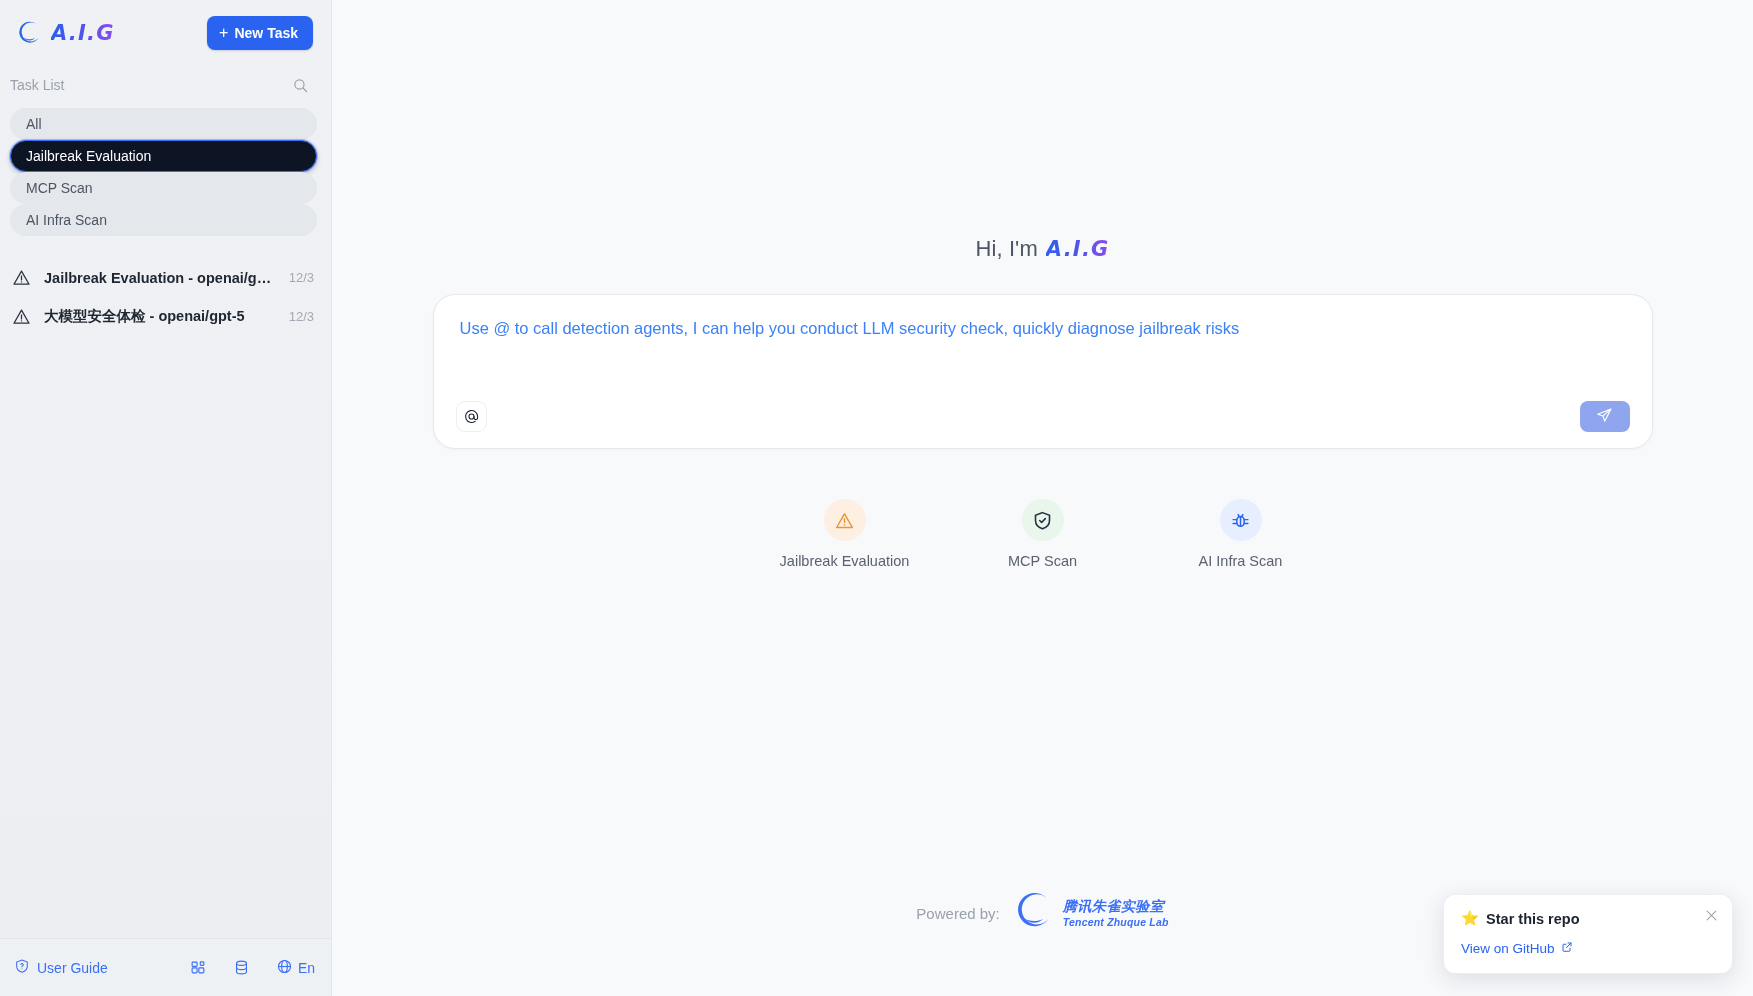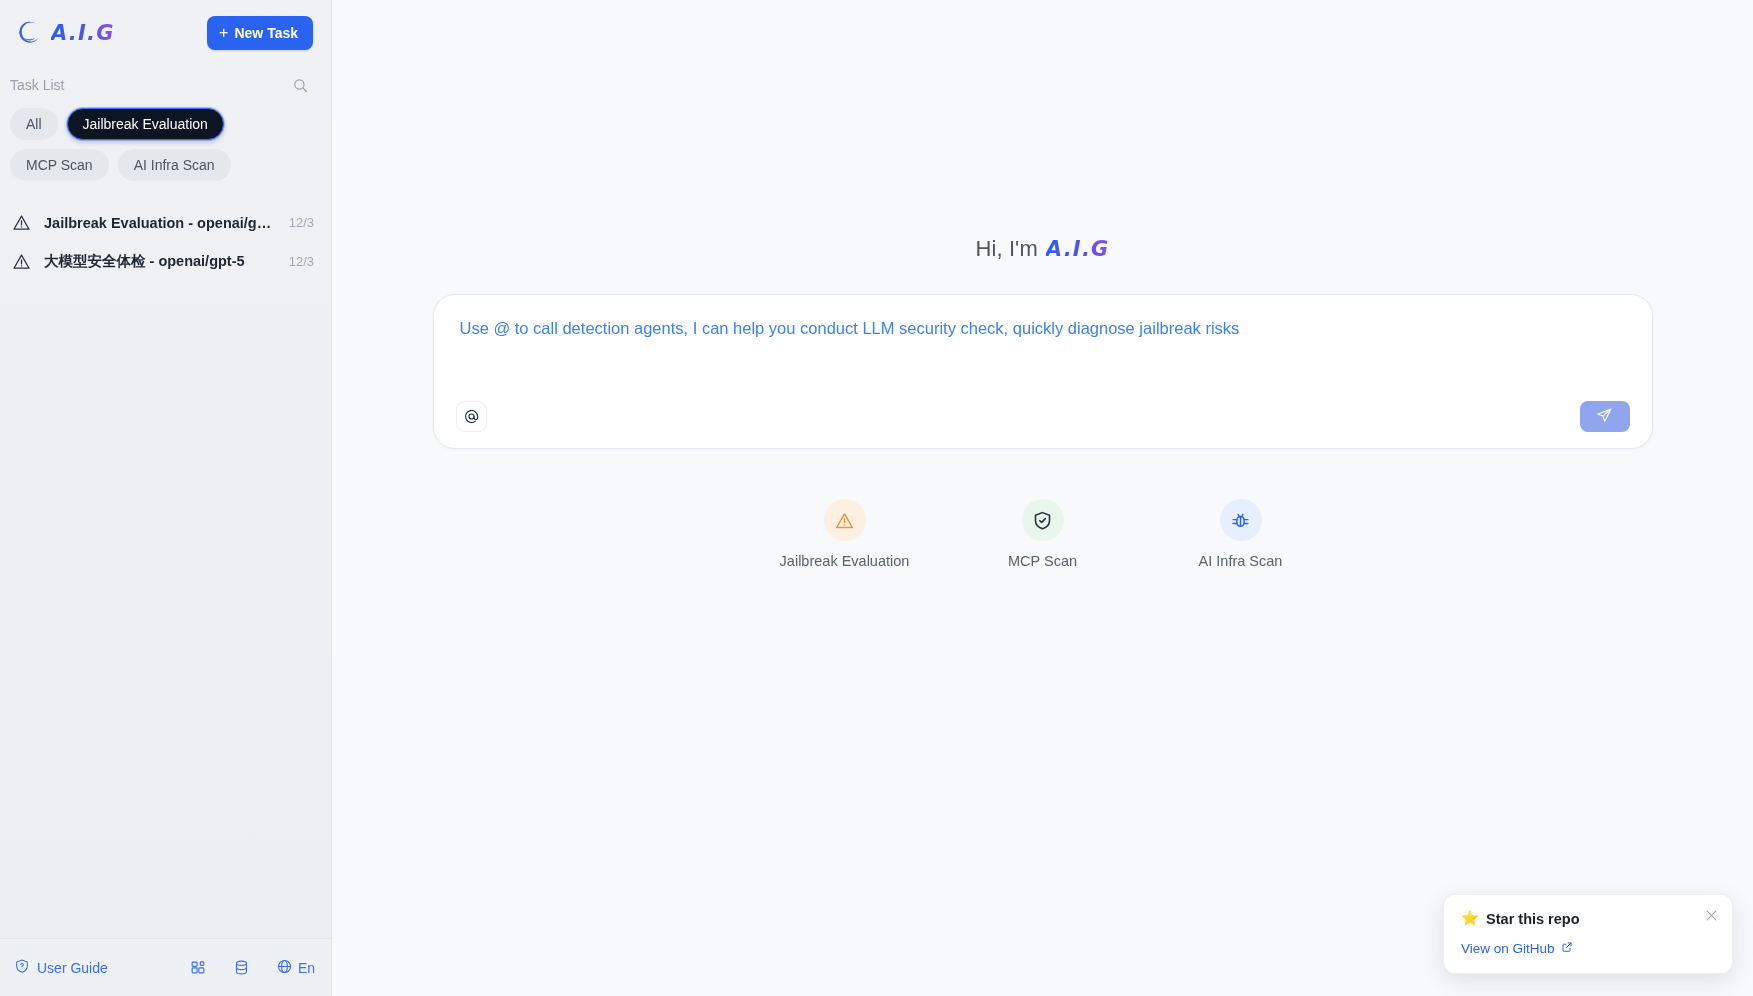--- a/index.html
+++ b/index.html
@@ -36,21 +36,21 @@
     box-shadow: 0 1px 2px rgba(20,40,120,.18);
   }
   .new-task-btn .plus { font-size: 16px; line-height: 1; font-weight: 400; }
 
   .sb-listhead { display:flex; align-items:center; justify-content:space-between;
                  padding: 12px 18px 8px 10px; }
   .sb-listhead .lbl { font-size: 14px; color: #9aa1ad; }
   .search-btn { width: 26px; height: 26px; display:flex; align-items:center;
                 justify-content:center; cursor:pointer; background:none;border:none; }
 
-  .chips { display: flex; flex-wrap: wrap; gap: 9px; padding: 2px 14px 12px 10px; }
+  .chips { display: flex; flex-wrap: wrap; padding: 2px 14px 12px 10px; flex-direction: column; }
   .chip {
     border-radius: 999px; padding: 8px 15px; font-size: 14px; line-height: 1;
     background: #e4e7ec; color: #4c5563; cursor: pointer; border: 1px solid transparent;
     white-space: nowrap;
   }
   .chip.active {
     background: #0d1424; color: #ffffff; border: 1.5px solid #3b6ff5;
     box-shadow: 0 0 0 1px rgba(59,111,245,.35), 0 2px 5px rgba(13,20,36,.25);
     font-weight: 500;
   }
@@ -316,20 +316,35 @@
               <line x1="16.2" y1="11" x2="20.4" y2="11"></line>
             <line x1="3.6" y1="15.4" x2="7.8" y2="15.4"></line>
               <line x1="16.2" y1="15.4" x2="20.4" y2="15.4"></line>
           </svg>
         </span>
         <span class="agent-lbl">AI Infra Scan</span>
       </div>
 
     </div>
 
+    <div class="powered">
+      <span class="powered-lbl">Powered by:</span>
+      <span class="zq-logo">
+        <span>
+          <svg viewBox="0 0 48 48" width="38" height="38">
+            <path d="M38 7a19 19 0 1 0 3 27 21 21 0 1 1-3-27z" fill="#3b6ff5"></path>
+            <path d="M10 33c6 4 16 5 24 1-5 6-16 7-24-1z" fill="#3b6ff5"></path>
+          </svg>
+        </span>
+        <span>
+          <span class="zq-text-cn" style="display:block">腾讯朱雀实验室</span>
+          <span class="zq-text-en" style="display:block">Tencent Zhuque Lab</span>
+        </span>
+      </span>
+    </div>
 
   </section>
 
   <div class="toast">
     <div class="toast-close">
       <svg viewBox="0 0 24 24" width="15" height="15" fill="none" stroke="#9aa1ad" stroke-width="1.7" stroke-linecap="round">
         <line x1="5" y1="5" x2="19" y2="19"></line>
           <line x1="19" y1="5" x2="5" y2="19"></line>
       </svg>
     </div>

